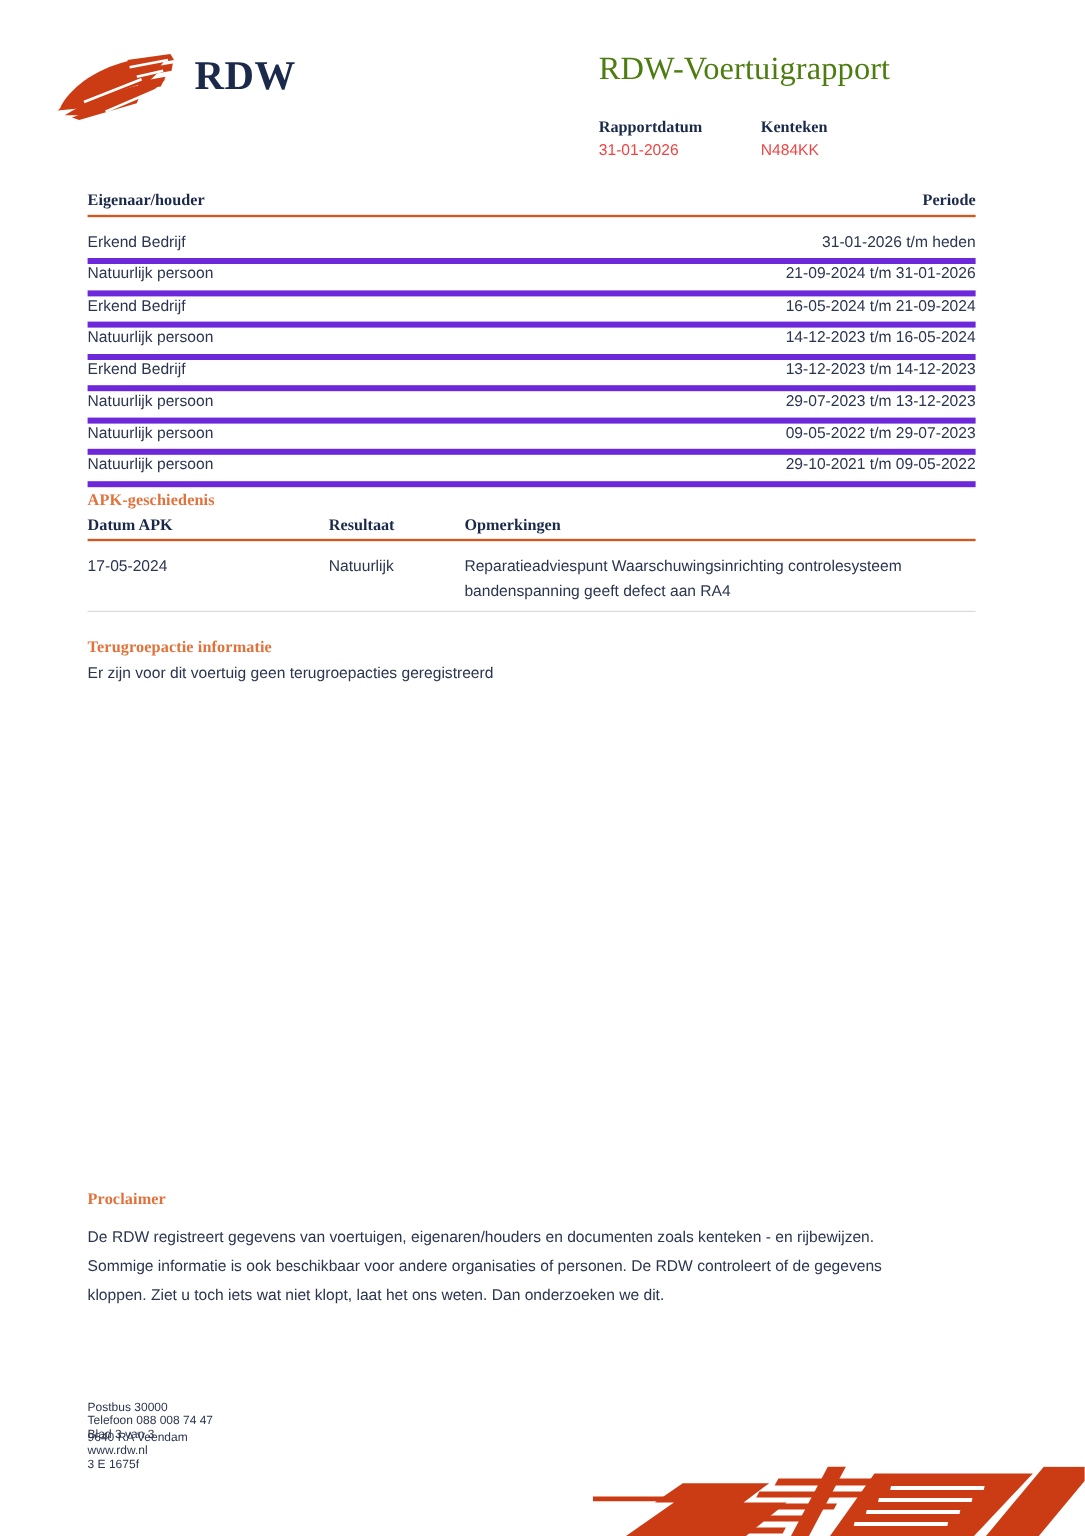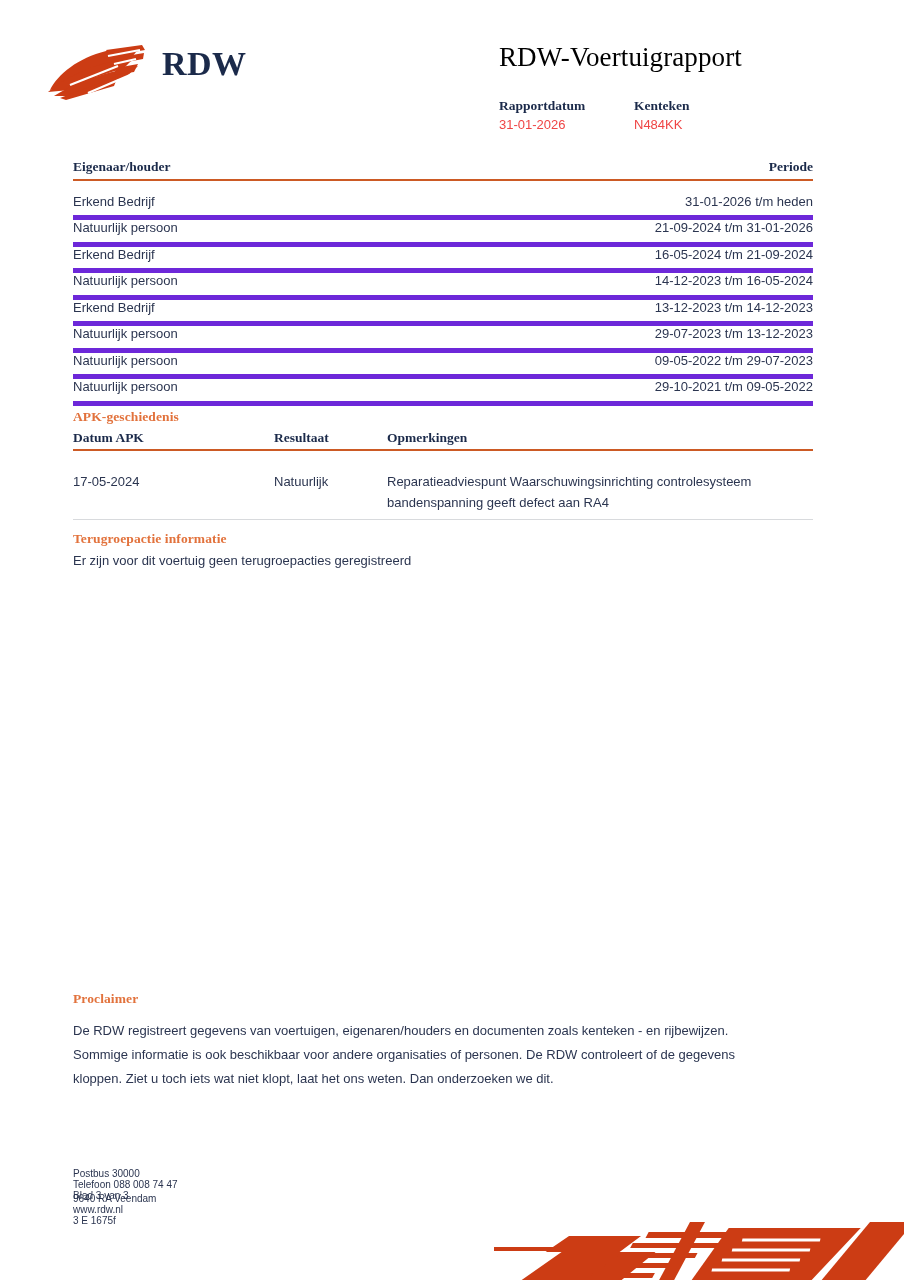--- a/index.html
+++ b/index.html
@@ -50,21 +50,21 @@
     color: #1b2a4a;
     line-height: 40px;
   }
 
   .doc-title {
     position: absolute;
     left: 499px; top: 42px;
     font-family: "Liberation Serif", serif;
     font-size: 27px;
     font-weight: 400;
-    color: #000000;
+    color: #4d7c0f;
     letter-spacing: 0.1px;
     white-space: nowrap;
   }
 
   .meta {
     position: absolute;
     left: 499px; top: 97px;
     display: flex;
   }
   .meta-col { display: flex; flex-direction: column; }
@@ -144,21 +144,21 @@
     margin-top: 4px;
   }
   .apk-c1 { width: 201px; }
   .apk-c2 { width: 113px; }
   .apk-c3 { flex: 1; }
 
   .apk-row {
     display: flex;
     font-size: 13px;
     color: #2b3550;
-    padding-top: 20px;
+    padding-top: 10px;
     padding-bottom: 5px;
     line-height: 21.5px;
   }
   .apk-row .apk-c1,
   .apk-row .apk-c2 { white-space: nowrap; }
   .apk-remark-line { display: block; }
 
   
   .body-line {
     font-size: 13px;

